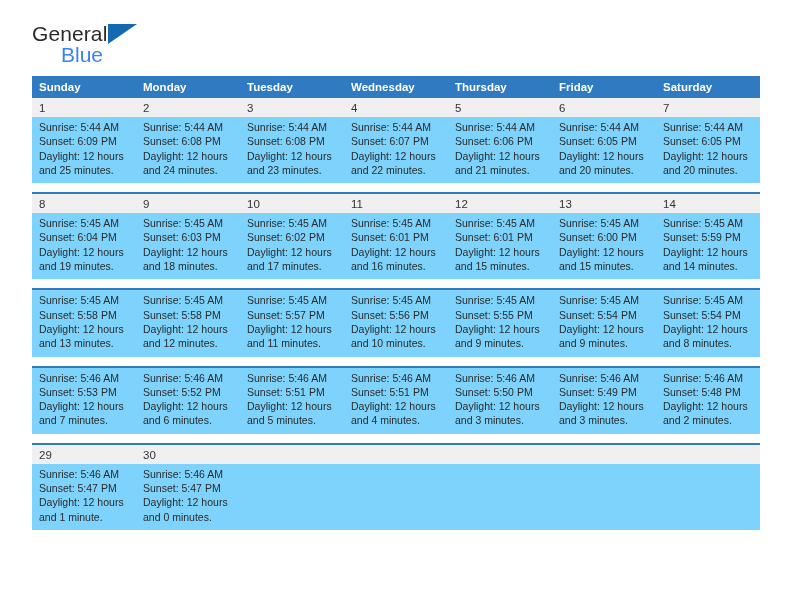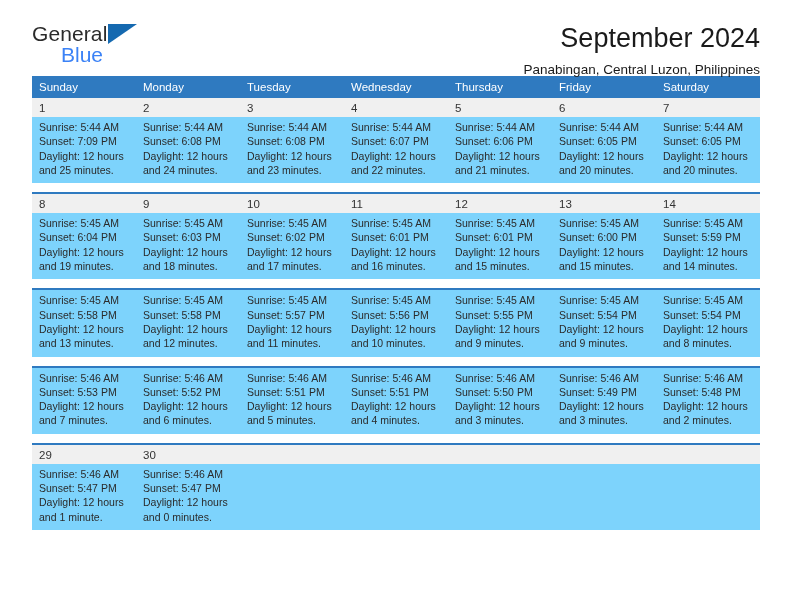--- a/index.html
+++ b/index.html
@@ -86,21 +86,21 @@
     width: 728px;
     border-collapse: collapse;
     table-layout: fixed;
   }
   .calendar col { width: 104px; }
 
   .dow {
     background: #2f7ac0;
     color: #ffffff;
     font-size: 11.5px;
-    font-weight: normal;
+    font-weight: bold;
     text-align: left;
     padding: 5px 0 5px 7px;
     height: 22px;
     box-sizing: border-box;
     border: none;
   }
 
   .weekrow-spacer td {
     height: 9px;
     padding: 0;
@@ -146,24 +146,20 @@
 <div class="page">
 
   <div class="topbar">
 
     <div class="logo">
       <span class="logo-general">General</span>
       <span class="logo-tri"></span>
       <span class="logo-blue">Blue</span>
     </div>
 
-    <div class="titles">
-      <div class="cal-title">September 2024</div>
-      <div class="cal-subtitle">Panabingan, Central Luzon, Philippines</div>
-    </div>
 
   </div>
 
   <table class="calendar">
     <colgroup>
       <col>
         <col>
         <col>
         <col>
         <col>
@@ -187,21 +183,21 @@
           <td class="daynum-cell">2</td>
           <td class="daynum-cell">3</td>
           <td class="daynum-cell">4</td>
           <td class="daynum-cell">5</td>
           <td class="daynum-cell">6</td>
           <td class="daynum-cell">7</td>
         </tr>
         <tr>
           <td class="detail-cell">
             <span class="ln">Sunrise: 5:44 AM</span>
-            <span class="ln">Sunset: 7:09 PM</span>
+            <span class="ln">Sunset: 6:09 PM</span>
             <span class="ln">Daylight: 12 hours</span>
             <span class="ln">and 25 minutes.</span>
           </td>
           <td class="detail-cell">
             <span class="ln">Sunrise: 5:44 AM</span>
             <span class="ln">Sunset: 6:08 PM</span>
             <span class="ln">Daylight: 12 hours</span>
             <span class="ln">and 24 minutes.</span>
           </td>
           <td class="detail-cell">

